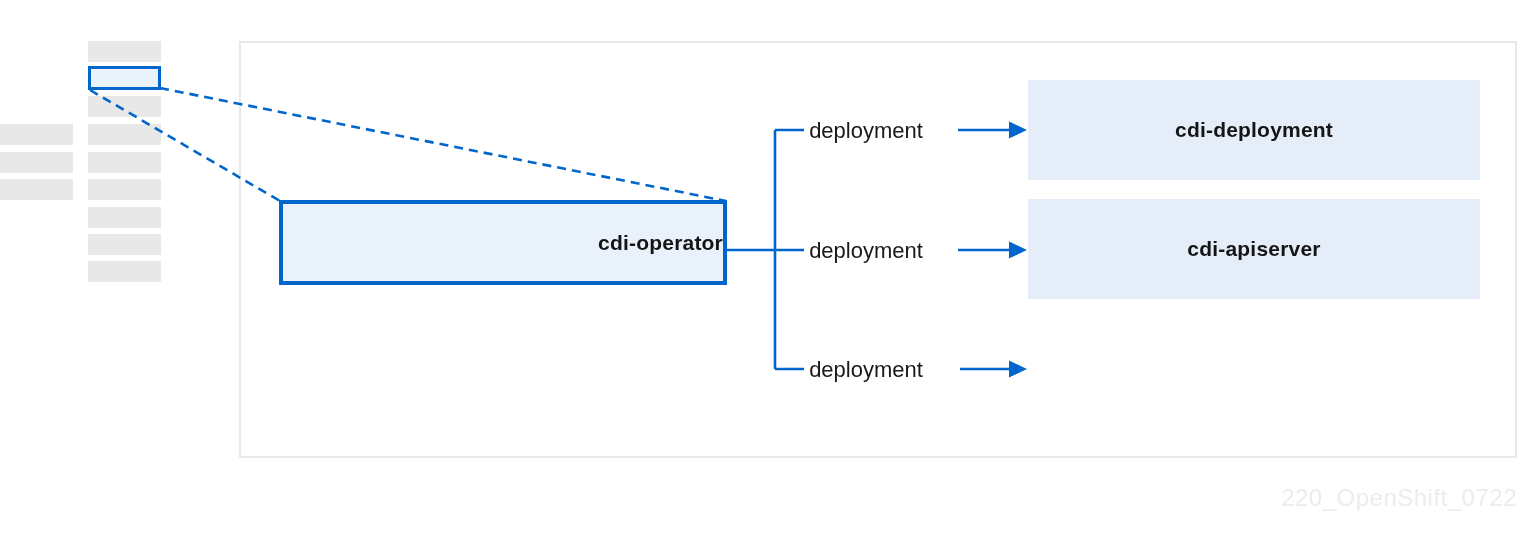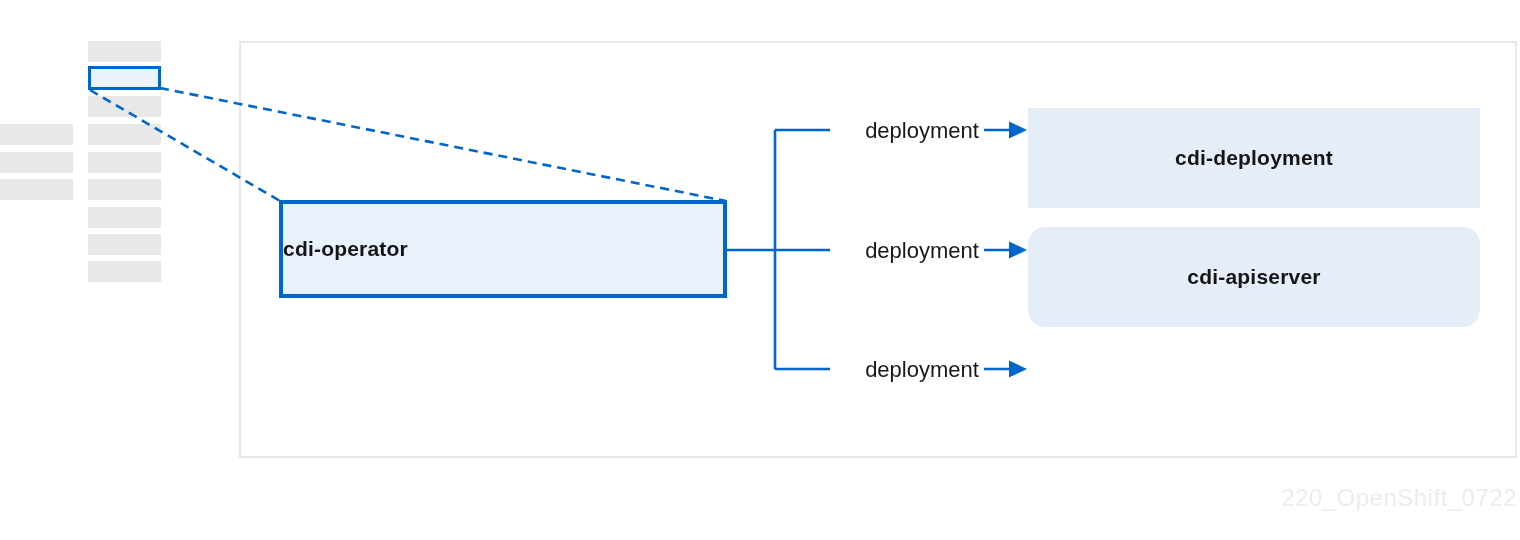--- a/index.html
+++ b/index.html
@@ -47,56 +47,55 @@
     border: 2px solid #e8e8e8;
     z-index: 1;
   }
 
   
   .operator-box {
     position: absolute;
     left: 279px;
     top: 200px;
     width: 448px;
-    height: 98px;
+    height: 85px;
     background: #e9f1fb;
     border: 4px solid #0066cc;
     display: flex;
     align-items: center;
-    justify-content: flex-start;
+    justify-content: flex-end;
     font-weight: bold;
     font-size: 21px;
     letter-spacing: 0.2px;
     z-index: 2;
   }
 
   
   .target-box {
     position: absolute;
     left: 1028px;
     width: 452px;
     height: 100px;
     background: #e4edf8;
     display: flex;
     align-items: center;
     justify-content: center;
     font-weight: bold;
     font-size: 21px;
     letter-spacing: 0.2px;
     z-index: 2;
-    margin-top: 28px;
   }
   .target-box.row-1 { top: 80px; }
-  .target-box.row-2 { top: 199px; border-radius: 17px; }
+  .target-box.row-2 { top: 199px; }
   .target-box.row-3 { top: 320px; }
 
   
   .branch-label {
     position: absolute;
-    left: 860px;
+    left: 804px;
     width: 124px;
     height: 28px;
     line-height: 28px;
     text-align: center;
     font-size: 22px;
     color: #1a1a1a;
     z-index: 6;
     background: #ffffff;
   }
   .branch-label.row-1 { top: 117px; }

